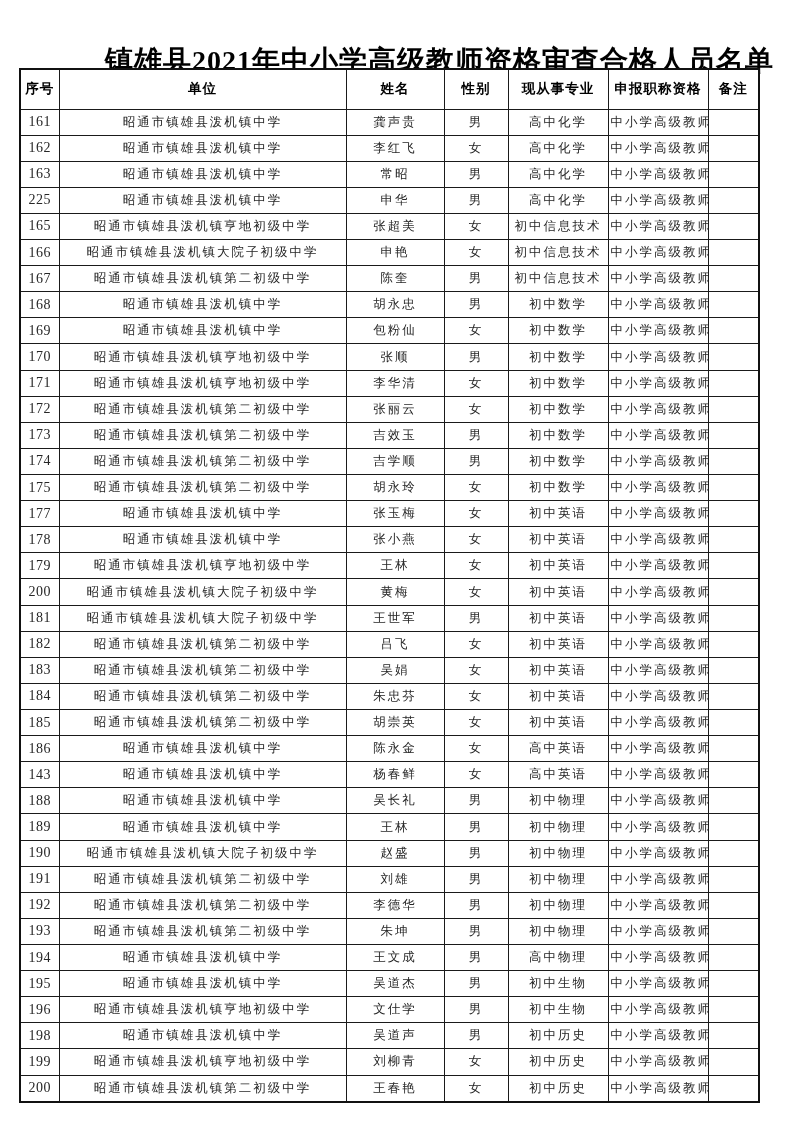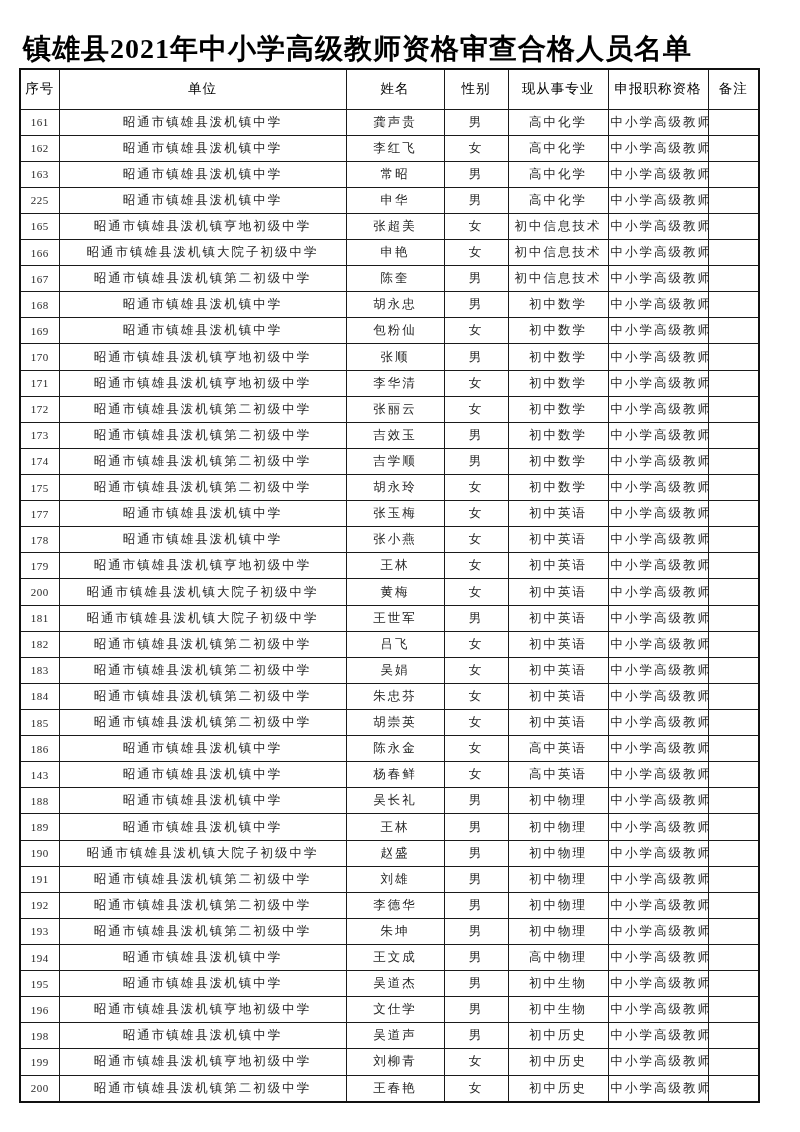--- a/index.html
+++ b/index.html
@@ -16,22 +16,22 @@
     position: relative;
     width: 800px;
     height: 1132px;
     background: #ffffff;
   }
   .doc-title {
     position: absolute;
     left: 19px;
     top: 26px;
     width: 739px;
-    margin: 4px;
-    text-align: left;
+    margin: 16px;
+    text-align: right;
     font-size: 28px;
     font-weight: bold;
     letter-spacing: 1px;
     color: #000000;
     white-space: nowrap;
   }
   table.roster {
     position: absolute;
     left: 19px;
     top: 68px;
@@ -50,32 +50,32 @@
     white-space: nowrap;
   }
   table.roster {
     border: 2.5px solid #111111;
   }
   table.roster thead tr {
     height: 40px;
   }
   table.roster thead th {
     font-size: 13.5px;
-    font-weight: normal;
+    font-weight: bold;
     letter-spacing: 1px;
     color: #000000;
   }
   table.roster tbody td {
     font-size: 12.5px;
     letter-spacing: 2px;
     color: #262626;
   }
   table.roster tbody td:first-child {
     letter-spacing: 0.5px;
-    font-size: 11px;
+    font-size: 14px;
   }
 </style>
 </head>
 <body>
 
 <div class="page">
 
   <h1 class="doc-title">镇雄县2021年中小学高级教师资格审查合格人员名单</h1>
 
   <table class="roster">

